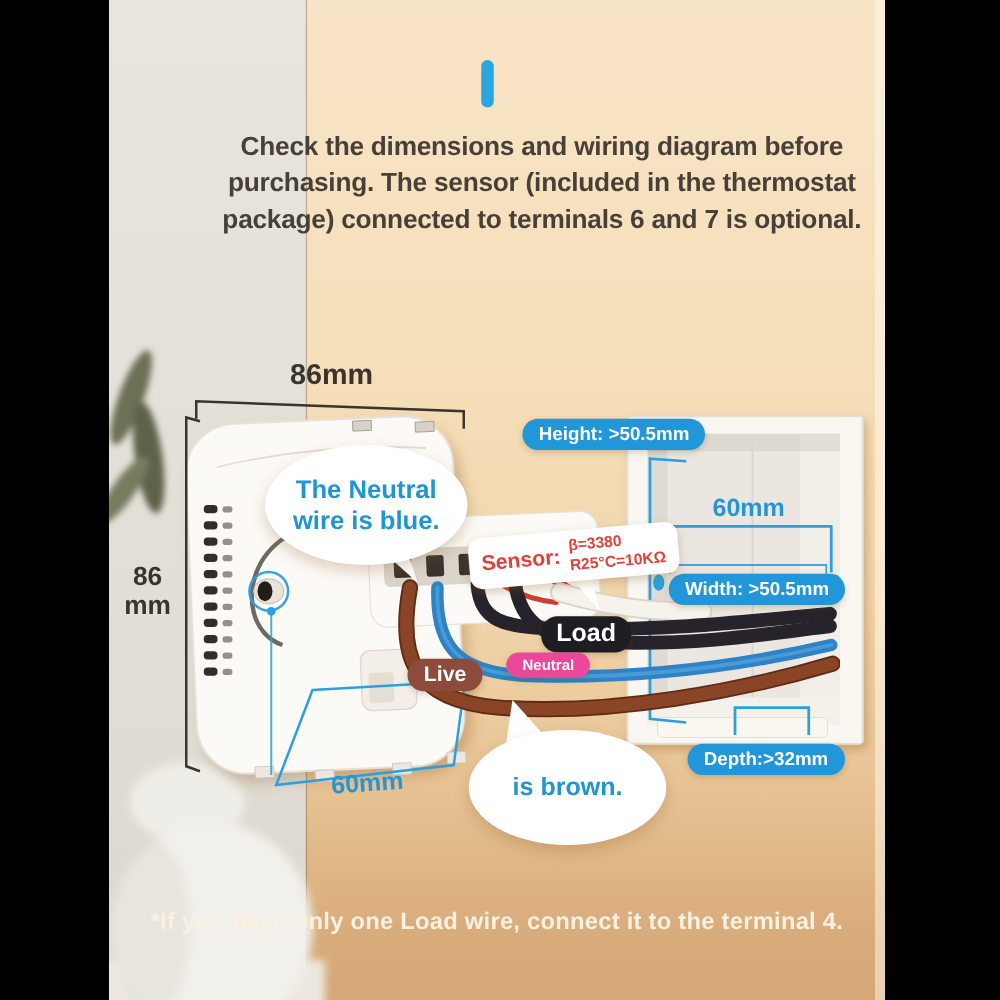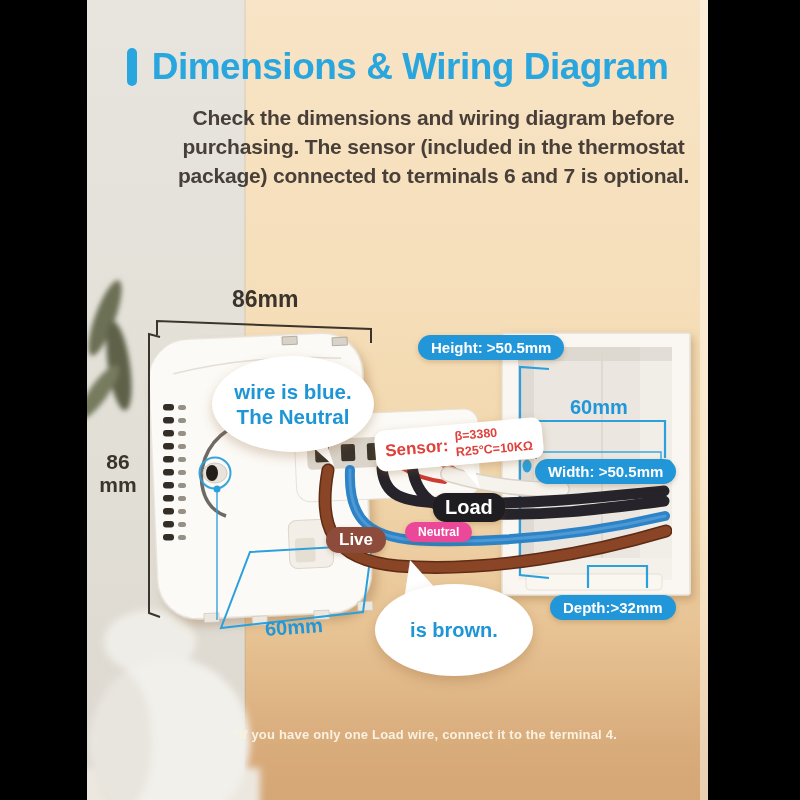--- a/index.html
+++ b/index.html
@@ -36,21 +36,21 @@
           font-weight:bold;box-shadow:0 5px 12px rgba(140,95,45,.28);}
   .bubble .ln{line-height:1.22;}
 
   .sensor-tag{position:absolute;left:288px;top:424px;background:#fff;border-radius:10px;
               padding:5px 10px;display:flex;align-items:center;gap:7px;transform:rotate(-5deg);
               box-shadow:0 3px 8px rgba(140,95,45,.3);}
   .sensor-title{color:#E0413A;font-weight:bold;font-size:17px;}
   .sensor-col{display:flex;flex-direction:column;color:#E0413A;font-weight:bold;font-size:12.5px;line-height:1.25;}
 
   .footer-note{position:absolute;left:0;top:727px;width:621px;text-align:center;color:#FAF1E0;
-               font-size:13px;font-weight:600;letter-spacing:.2px;margin-left:28px;}
+               font-size:19px;font-weight:600;letter-spacing:.2px;}
 </style>
 </head>
 <body>
 
 <div class="canvas">
   <div class="scene">
     <div class="wall-gray"></div>
     <div class="wall-tan"></div>
     <div class="wall-seam"></div>
     <div class="edge-light"></div>
@@ -195,21 +195,20 @@
         <polyline points="588,588 588,566 647,566 647,588" stroke-width="2.2"></polyline>
       </g>
 
       <polygon points="296,432 334,466 322,428" fill="#fff"></polygon>
       <polygon points="410,560 404,600 444,598" fill="#fff"></polygon>
       <polygon points="455,460 480,489 472,458" fill="#fff"></polygon>
     </svg>
 
     <div class="title-row">
       <div class="title-bar"></div>
-      <div class="page-title">Dimensions &amp; Wiring Diagram</div>
     </div>
     <div class="intro">
       <div>Check the dimensions and wiring diagram before</div>
       <div>purchasing. The sensor (included in the thermostat</div>
       <div>package) connected to terminals 6 and 7 is optional.</div>
     </div>
 
     <div class="dim" style="left:145px;top:286px;font-size:23px;">86mm</div>
     <div class="dim" style="left:8px;top:450px;width:46px;text-align:center;font-size:21px;line-height:1.1;">86
 mm</div>
@@ -226,22 +225,22 @@
 
     <div class="sensor-tag">
       <span class="sensor-title">Sensor:</span>
       <span class="sensor-col">
         <span>β=3380</span>
         <span>R25°C=10KΩ</span>
       </span>
     </div>
 
     <div class="bubble" style="left:125px;top:356px;width:162px;height:96px;font-size:20.5px;">
+      <div class="ln">The Neutral</div>
       <div class="ln">wire is blue.</div>
-      <div class="ln">The Neutral</div>
     </div>
     <div class="bubble" style="left:288px;top:584px;width:158px;height:92px;font-size:20px;">
       <div class="ln">is brown.</div>
     </div>
 
     <div class="footer-note">*If you have only one Load wire, connect it to the terminal 4.</div>
   </div>
 
   <div style="position:absolute;left:0;top:0;width:87px;height:800px;background:#000;"></div>
   <div style="position:absolute;left:708px;top:0;width:92px;height:800px;background:#000;"></div>

